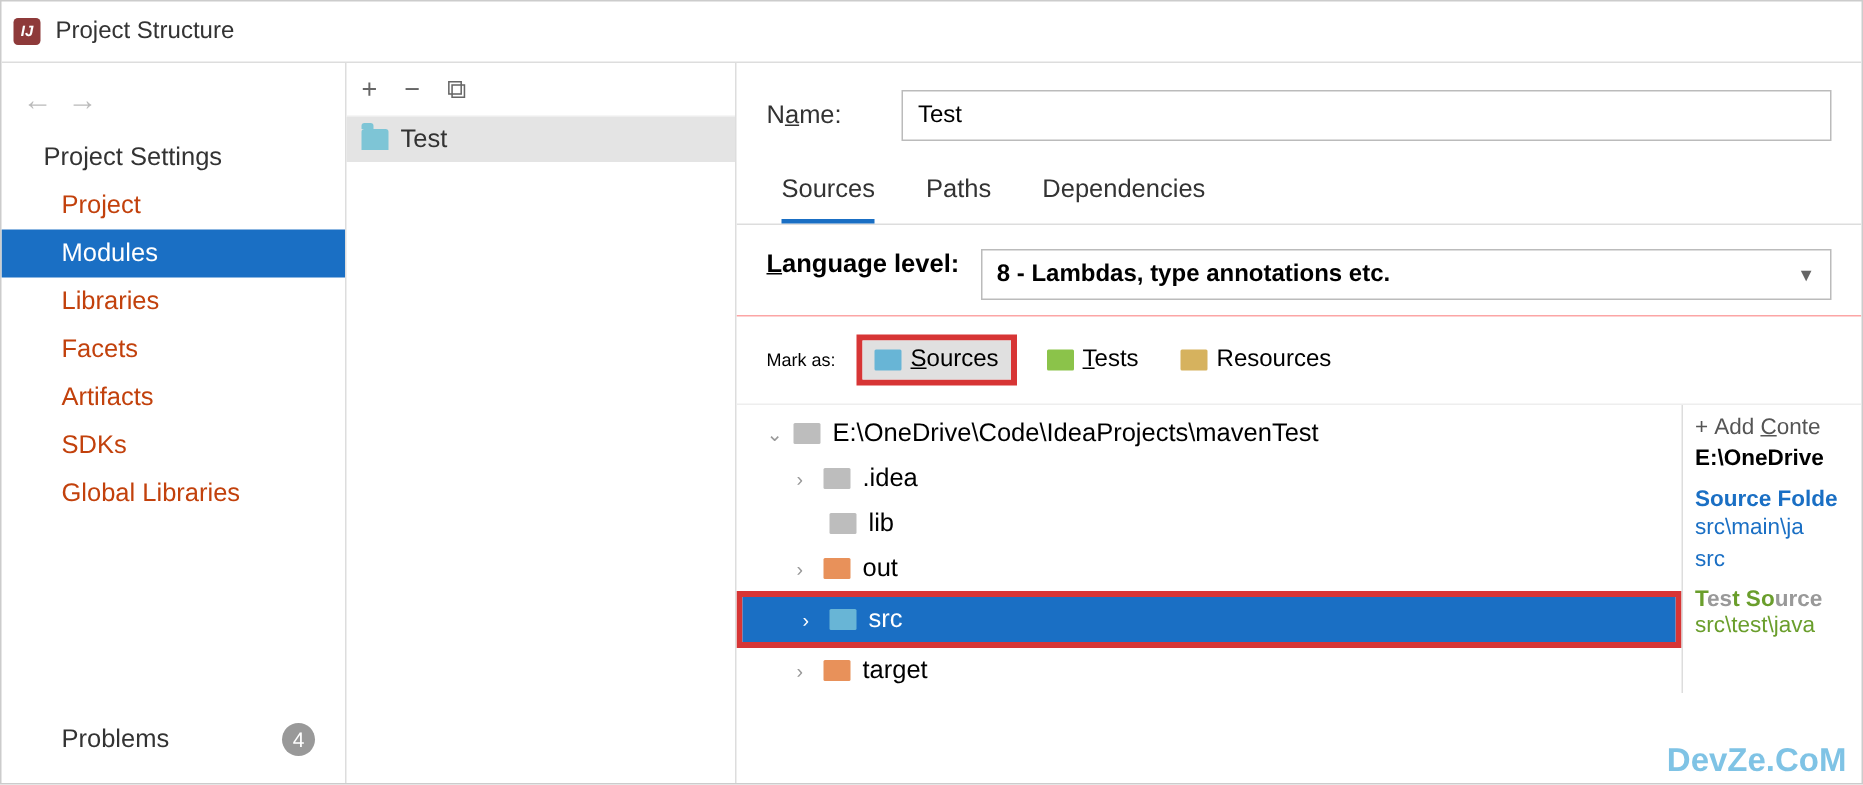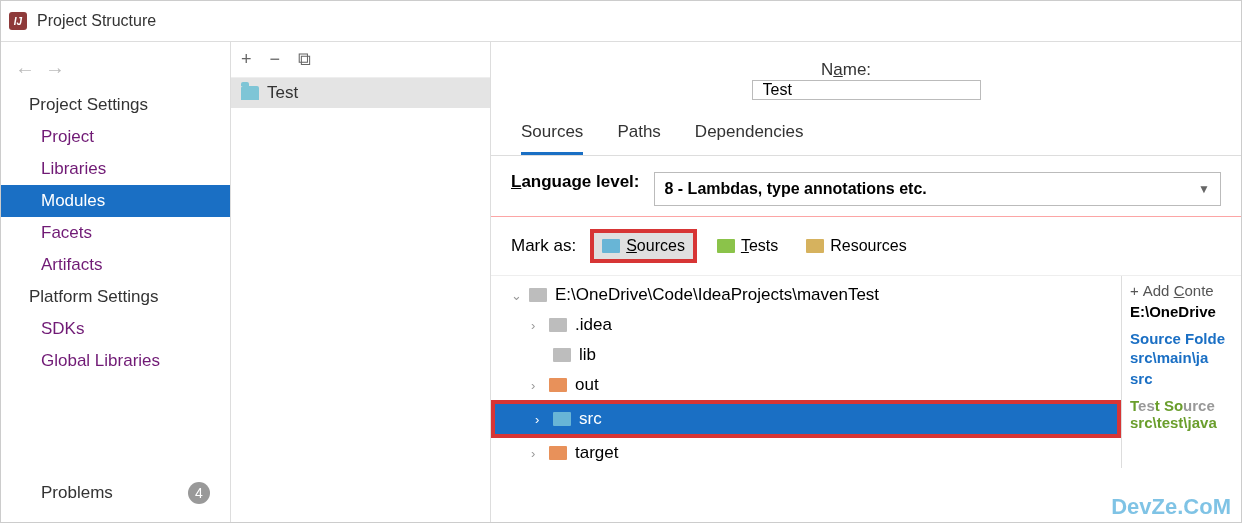--- a/index.html
+++ b/index.html
@@ -6,49 +6,49 @@
 body { width: 1242px; height: 523px; background: #fff; overflow: hidden; border: 1px solid #ccc; }
 .titlebar { height: 40px; display: flex; align-items: center; padding: 0 8px; }
 .app-icon { width: 18px; height: 18px; background: #8e3a3a; border-radius: 3px; margin-right: 10px; display: flex; align-items: center; justify-content: center; font-size: 10px; color: #fff; font-weight: bold; font-style: italic; }
 .title-text { font-size: 16px; color: #333; }
 .main { display: flex; height: calc(100% - 40px); border-top: 1px solid #ddd; }
 
 .sidebar { width: 230px; border-right: 1px solid #ddd; padding: 8px 0; display: flex; flex-direction: column; }
 .nav-arrows { padding: 6px 14px 10px; display: flex; gap: 10px; }
 .arrow { font-size: 20px; color: #bbb; cursor: default; }
 .section-title { padding: 6px 28px; font-size: 17px; color: #333; }
-.nav-item { padding: 6px 16px 6px 40px; font-size: 17px; color: #701a75; cursor: pointer; }
+.nav-item { padding: 6px 16px 6px 40px; font-size: 17px; color: #c2410c; cursor: pointer; }
 .nav-item.selected { background: #1a6fc4; color: #fff; }
 .problems-row { margin-top: auto; padding: 10px 16px 10px 40px; display: flex; align-items: center; justify-content: space-between; font-size: 17px; color: #333; }
 .badge { background: #999; color: #fff; border-radius: 50%; width: 22px; height: 22px; display: flex; align-items: center; justify-content: center; font-size: 14px; margin-right: 4px; }
 
 .modules-panel { width: 260px; border-right: 1px solid #ddd; }
 .mod-toolbar { height: 36px; display: flex; align-items: center; gap: 18px; padding: 0 10px; border-bottom: 1px solid #eee; }
 .tb-btn { font-size: 18px; color: #666; cursor: pointer; }
 .module-row { display: flex; align-items: center; padding: 5px 10px; background: #e4e4e4; }
 .mod-folder { width: 18px; height: 14px; background: #7ec5d6; border-radius: 2px 2px 0 0; margin-right: 8px; position: relative; }
 .mod-folder::before { content: ""; position: absolute; top: -4px; left: 0; width: 8px; height: 4px; background: #7ec5d6; border-radius: 2px 2px 0 0; }
 .module-label { font-size: 17px; color: #333; }
 
 .details { flex: 1; padding: 10px 0 0 0; position: relative; overflow: hidden; }
-.field-row { display: flex; align-items: center; padding: 8px 20px; flex-direction: column; }
+.field-row { display: flex; align-items: center; padding: 8px 20px; }
 .field-label { width: 90px; font-size: 17px; color: #333; }
 .field-input { flex: 1; height: 34px; border: 1px solid #bbb; padding: 0 10px; font-size: 16px; }
 
 .tabs { display: flex; gap: 34px; padding: 14px 30px 0; border-bottom: 1px solid #ddd; font-size: 17px; }
 .tab { padding-bottom: 10px; cursor: pointer; color: #333; }
 .tab.active { border-bottom: 3px solid #1a6fc4; }
 
 .lang-row { display: flex; align-items: flex-start; padding: 16px 20px 10px; gap: 14px; border-bottom: 1px solid #fca5a5; font-weight: bold; }
 .lang-label { font-size: 17px; }
 .lang-select { flex: 1; height: 34px; border: 1px solid #bbb; padding: 0 10px; font-size: 16px; background: #fff; display: flex; align-items: center; justify-content: space-between; }
 .sel-arrow { color: #666; font-size: 12px; }
 
 .mark-row { display: flex; align-items: center; gap: 12px; padding: 12px 20px; border-bottom: 1px solid #eee; }
-.mark-label { font-size: 17px; margin-right: 2px; }
+.mark-label { font-size: 12px; margin-right: 2px; }
 .mark-btn { display: flex; align-items: center; gap: 6px; padding: 4px 8px; font-size: 16px; cursor: pointer; }
 .mark-btn .fi { width: 18px; height: 14px; border-radius: 1px; }
 .mark-sources { background: #e0e0e0; }
 .fi-blue { background: #68b5d6; }
 .fi-green { background: #8bc34a; }
 .fi-yellow { background: #d6b25e; }
 .fi-testres { background: linear-gradient(90deg, #d6b25e 50%, #8bc34a 50%); }
 .fi-orange { background: #e8915a; }
 .hl-red { border: 4px solid #d73535; }
 
@@ -60,21 +60,21 @@
 .fi-gray { background: #bdbdbd; }
 .indent1 { padding-left: 40px; }
 .indent2 { padding-left: 44px; }
 .hl-src-row { border: 4px solid #d73535; padding: 0; }
 .hl-src-row-inner { display: flex; align-items: center; height: 100%; padding-left: 40px; background: #1a6fc4; color: #fff; width: 100%; }
 
 .right-panel { width: 120px; border-left: 1px solid #ddd; padding: 6px 8px; font-size: 15px; overflow: hidden; white-space: nowrap; }
 .right-panel .add-row { display: flex; align-items: center; gap: 4px; color: #555; }
 .right-panel .root-path { font-weight: bold; margin: 4px 0 10px; }
 .right-panel .src-folders { color: #1a6fc4; font-weight: bold; margin-bottom: 2px; }
-.right-panel .src-link { color: #1a6fc4; margin-bottom: 4px; font-weight: bold; }
+.right-panel .src-link { color: #1a6fc4; margin-bottom: 4px; }
 .right-panel .test-folders { color: #6a9e2c; font-weight: bold; margin-top: 10px; }
 .watermark { position: absolute; right: 10px; bottom: 4px; color: rgba(0,136,204,0.5); font-size: 22px; font-weight: bold; line-height: 1; pointer-events: none; }
 
 .u { text-decoration: underline; }
 </style>
 </head>
 <body>
 
 <div class="titlebar">
   <div class="app-icon">IJ</div>
@@ -83,25 +83,24 @@
 
 <div class="main">
 
   <div class="sidebar">
     <div class="nav-arrows">
       <span class="arrow">←</span>
       <span class="arrow">→</span>
     </div>
     <div class="section-title">Project Settings</div>
     <div class="nav-item">Project</div>
+    <div class="nav-item selected">Modules</div>
     <div class="nav-item">Libraries</div>
-    <div class="nav-item selected">Modules</div>
     <div class="nav-item">Facets</div>
     <div class="nav-item">Artifacts</div>
-    <div class="section-title">Platform Settings</div>
     <div class="nav-item">SDKs</div>
     <div class="nav-item">Global Libraries</div>
     <div class="problems-row">
       <span>Problems</span>
       <span class="badge">4</span>
     </div>
   </div>
 
   <div class="modules-panel">
     <div class="mod-toolbar">

